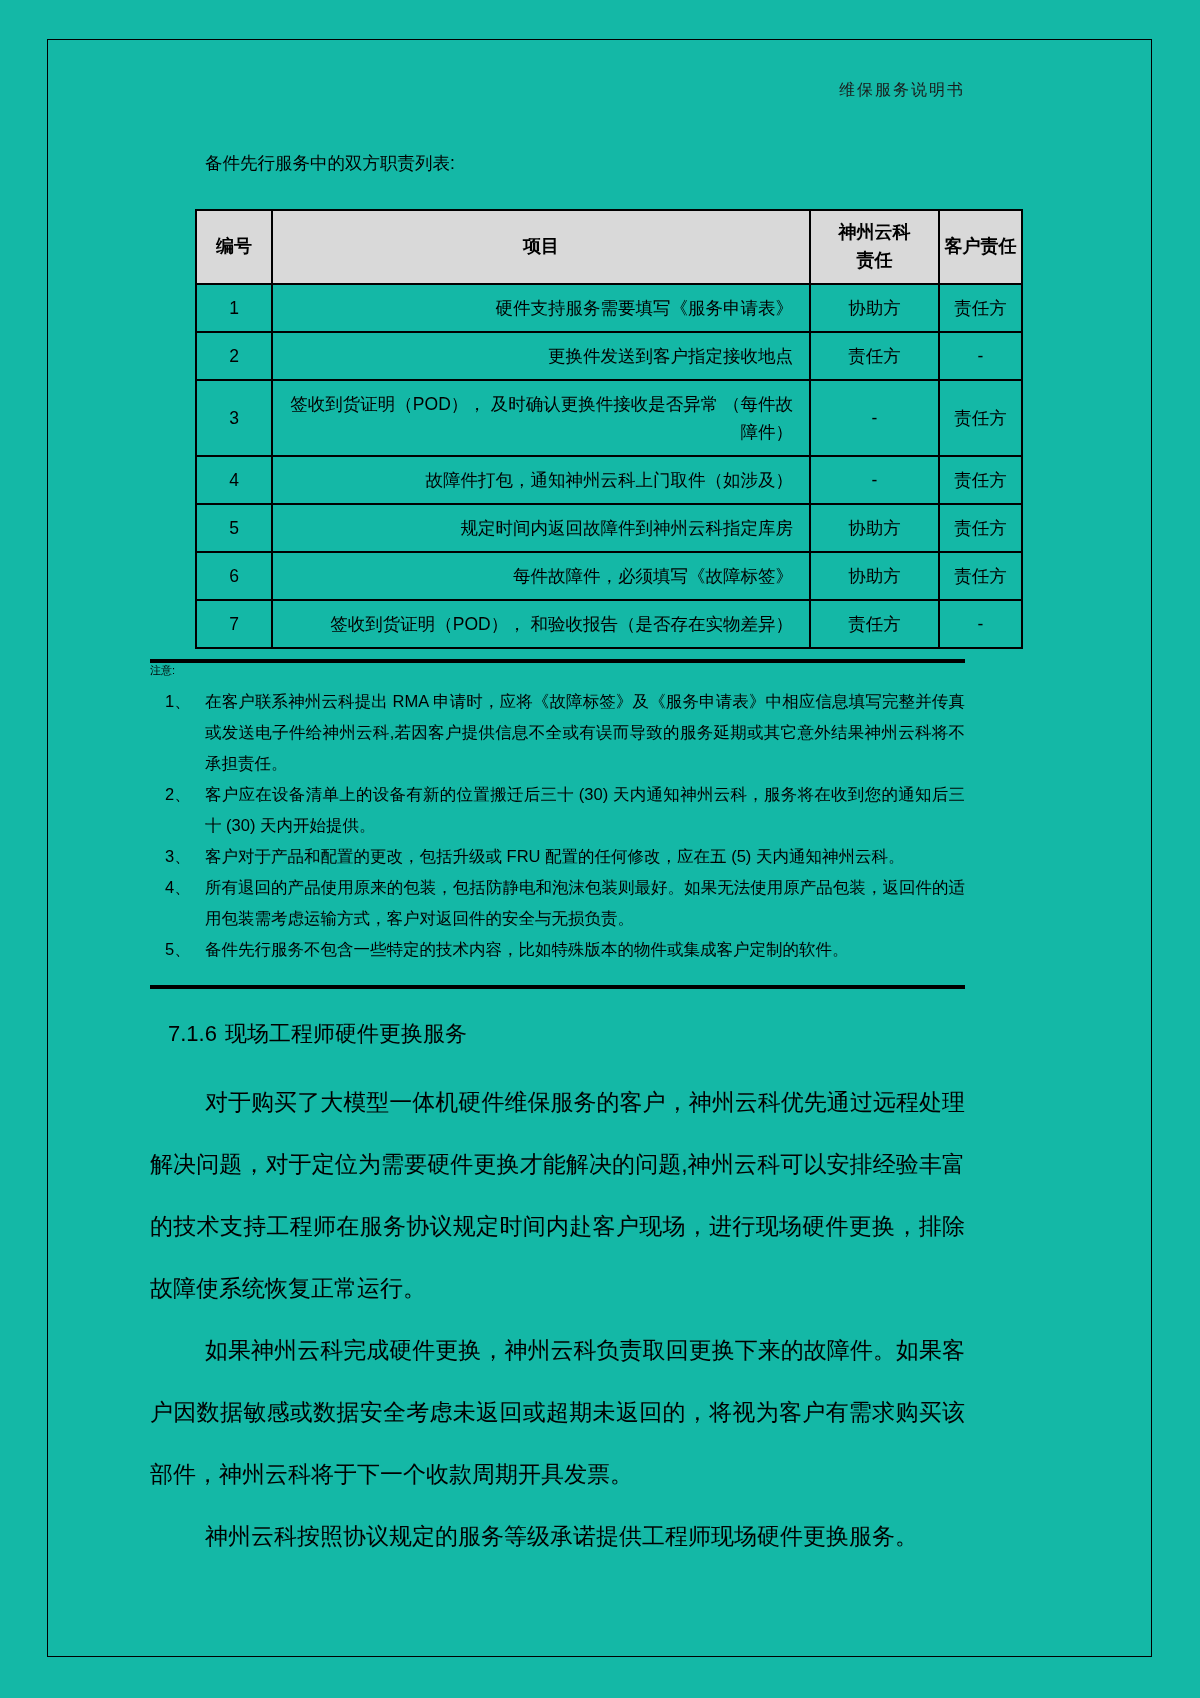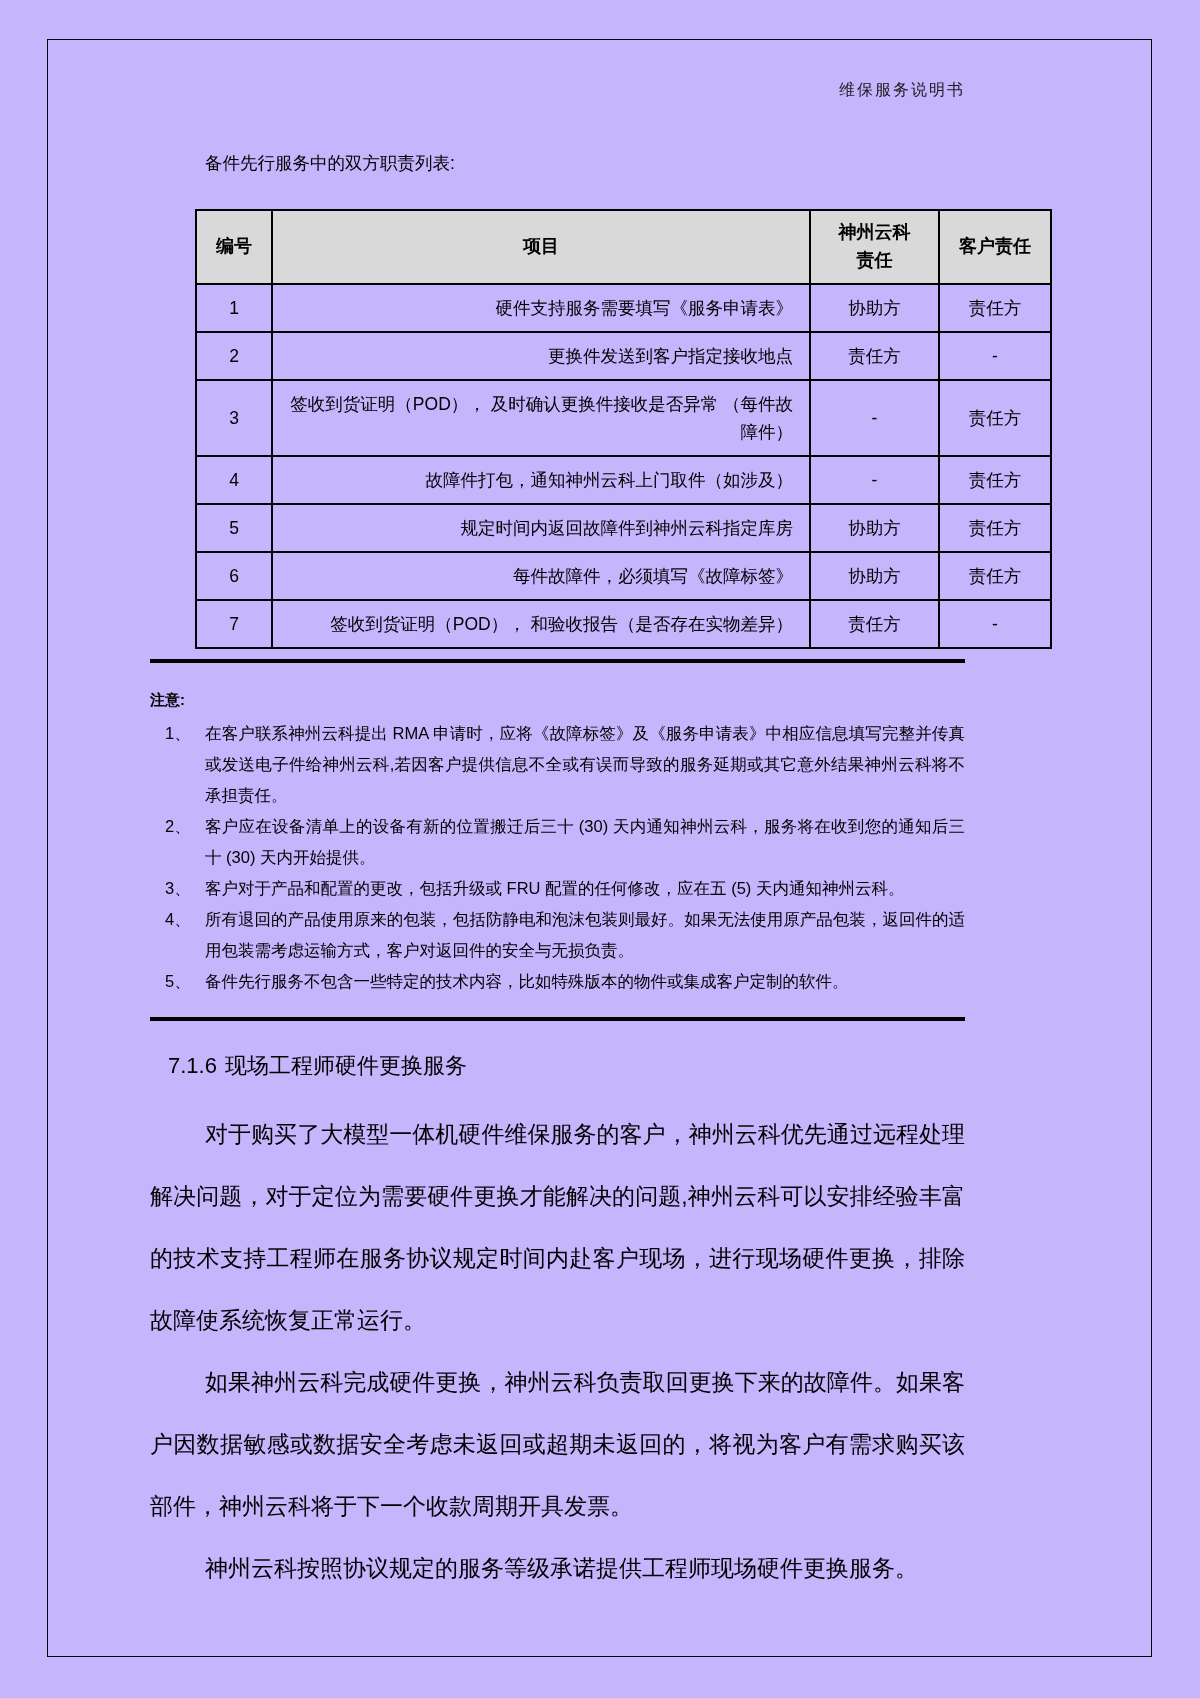--- a/index.html
+++ b/index.html
@@ -1,17 +1,17 @@
 <!DOCTYPE html>
 <html><head>
 <meta charset="utf-8">
 <style>
   html, body { margin:0; padding:0; background:#ffffff; }
   .page {
-    position:relative; width:1200px; height:1698px; background:#c4b5fd;
+    position:relative; width:1200px; height:1698px; background:#14b8a6;
     font-family:"Liberation Sans", sans-serif; color:#000;
     overflow:hidden;
   }
   .frame {
     position:absolute; left:47px; top:39px; width:1105px; height:1618px;
     border:1.5px solid #000; box-sizing:border-box;
   }
   .content { position:absolute; left:150px; top:80px; width:815px; }
 
   .doc-header {
@@ -27,31 +27,31 @@
     border:2.5px solid #000;
   }
   .resp-table th, .resp-table td { border:2px solid #000; box-sizing:border-box; }
   .resp-table th {
     background:#d9d9d9; font-size:18px; font-weight:bold;
     text-align:center; vertical-align:middle; padding:8px 4px; line-height:1.55;
   }
   th.col-no { width:76px; }
   th.col-item { width:538px; }
   th.col-vendor { width:129px; white-space:pre-line; }
-  th.col-customer { width:112px; }
+  th.col-customer { width:83px; }
   .resp-table td {
     font-size:17.5px; text-align:center; vertical-align:middle;
     padding:9px 6px; line-height:1.6;
   }
   td.cell-item { text-align:right; padding-left:13px; padding-right:16px; }
 
   .rule { margin-top:10px; border-top:4px solid #000; height:0; }
   .rule2 { margin-top:20px; }
 
-  .notice-label { margin-top:28px; font-weight:bold; font-size:15px; }
+  .notice-label { margin-top:0; font-weight:normal; font-size:11px; }
 
   .notes { margin-top:8px; }
   .note { display:flex; font-size:16.5px; line-height:31px; }
   .note-num { flex:none; width:40px; margin-left:15px; }
   .note-text { flex:1; text-align:justify; }
 
   .section-heading {
     margin-top:30px; margin-left:18px;
     font-size:22px; display:flex; gap:8px; align-items:baseline;
   }

